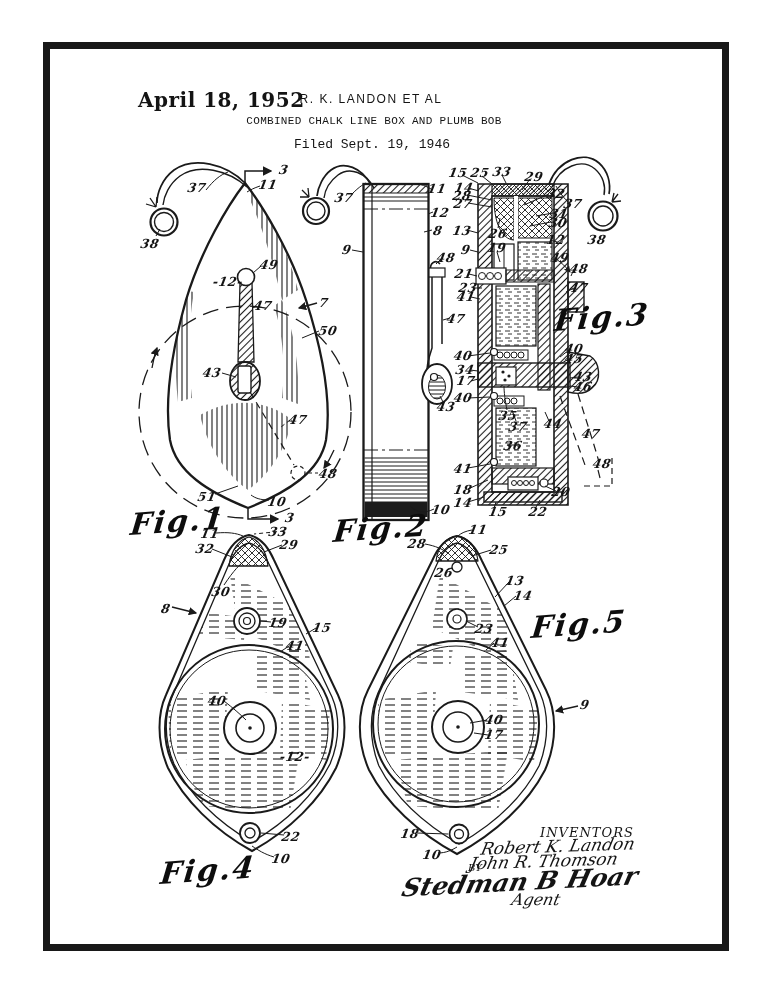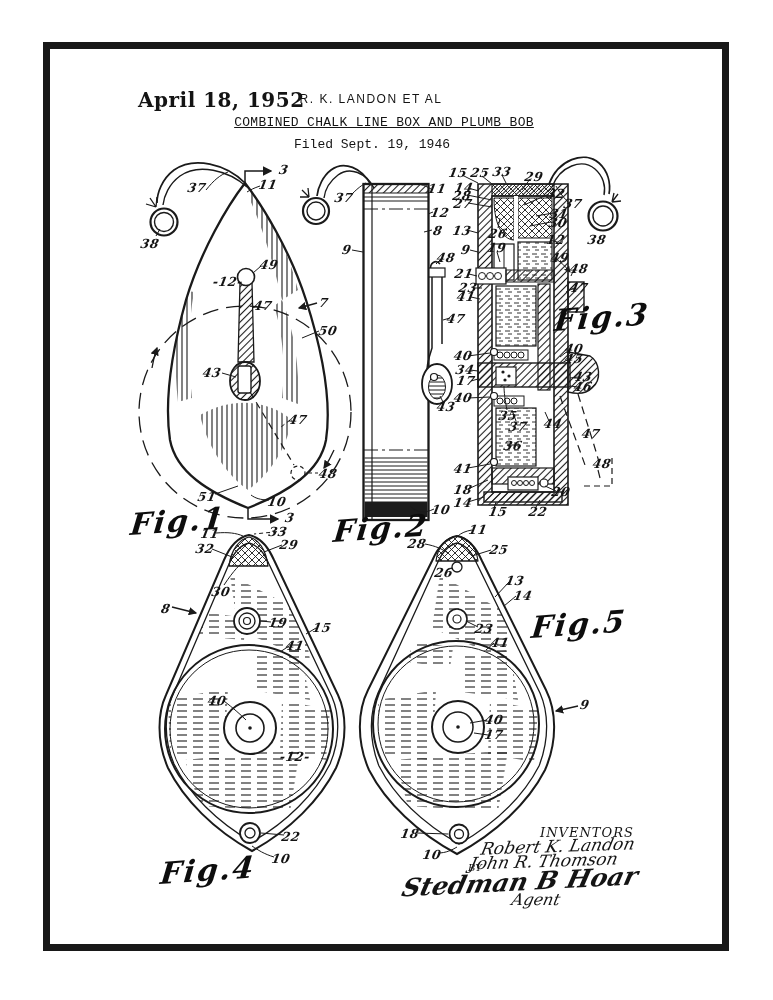--- a/index.html
+++ b/index.html
@@ -2,21 +2,21 @@
 <html><head>
 <meta charset="utf-8">
 <style>
   * { margin:0; padding:0; box-sizing:border-box; }
   html,body { width:773px; height:1000px; }
   body { position:relative; background:#ffffff; overflow:hidden; font-family:"DejaVu Serif",serif; color:#141414; }
   .frame { position:absolute; left:43px; top:42px; width:686px; height:909px; border:7px solid #181818; background:transparent; }
   .hdr-date { position:absolute; left:138px; top:88px; font-family:"DejaVu Serif",serif; font-weight:bold; font-size:20px; letter-spacing:.5px; white-space:nowrap; }
   .center-line { position:absolute; transform:translateX(-50%); white-space:nowrap; }
   .hdr-applicant { left:371px; top:92px; font-family:"Liberation Sans",sans-serif; font-size:12px; letter-spacing:1.5px; }
-  .hdr-title { left:384px; top:115px; font-family:"Liberation Mono",monospace; font-size:13px; letter-spacing:.3px;text-decoration:underline; }
+  .hdr-title { left:374px; top:115px; font-family:"Liberation Mono",monospace; font-size:11px; letter-spacing:.3px; }
   .hdr-filed { left:372px; top:137px; font-family:"Liberation Mono",monospace; font-size:13px; }
   svg.art { position:absolute; left:0; top:0; }
   .label-layer, .sig-block { position:absolute; left:0; top:0; width:773px; height:1000px; pointer-events:none; }
   .ref-label { position:absolute; transform:translate(-50%,-50%) skewX(-10deg); font-family:"DejaVu Serif",serif; font-style:italic; font-weight:600; font-size:12.5px; letter-spacing:.5px; white-space:nowrap; color:#141414; }
   .fig-caption { position:absolute; transform:translate(-50%,-50%) rotate(-4deg) skewX(-10deg); font-family:"DejaVu Serif",serif; font-style:italic; font-weight:bold; font-size:30px; letter-spacing:2px; white-space:nowrap; color:#0d0d0d; }
   .sig { position:absolute; transform:translate(-50%,-50%); font-family:"DejaVu Serif",serif; font-style:italic; white-space:nowrap; color:#141414; }
   .sig-inventors { left:587px; top:832px; font-size:13px; letter-spacing:1px; }
   .sig-name1 { left:558px; top:846px; font-size:17px; transform:translate(-50%,-50%) skewX(-14deg) rotate(-2deg); }
   .sig-name2 { left:544px; top:861px; font-size:17px; transform:translate(-50%,-50%) skewX(-14deg) rotate(-2deg); }
   .sig-by { left:475px; top:867px; font-size:10px; }

